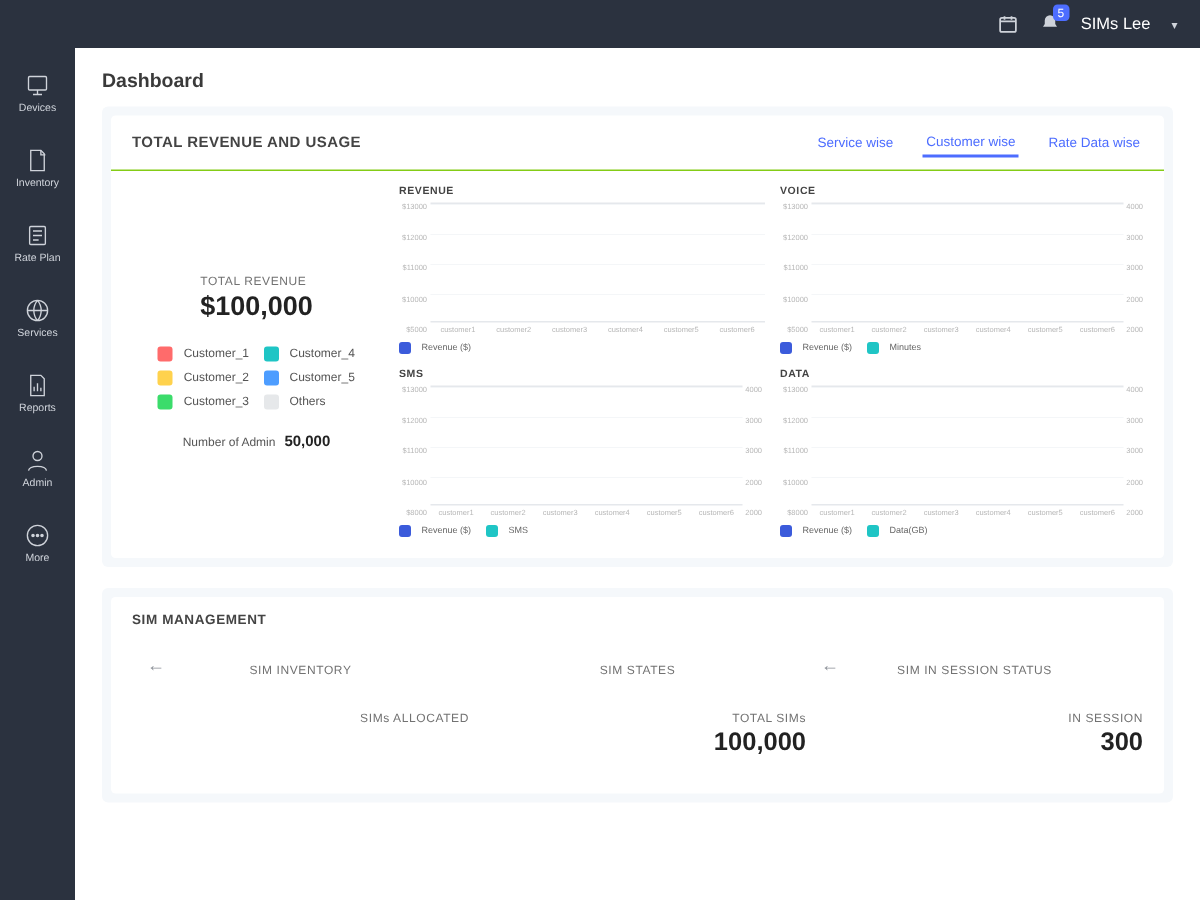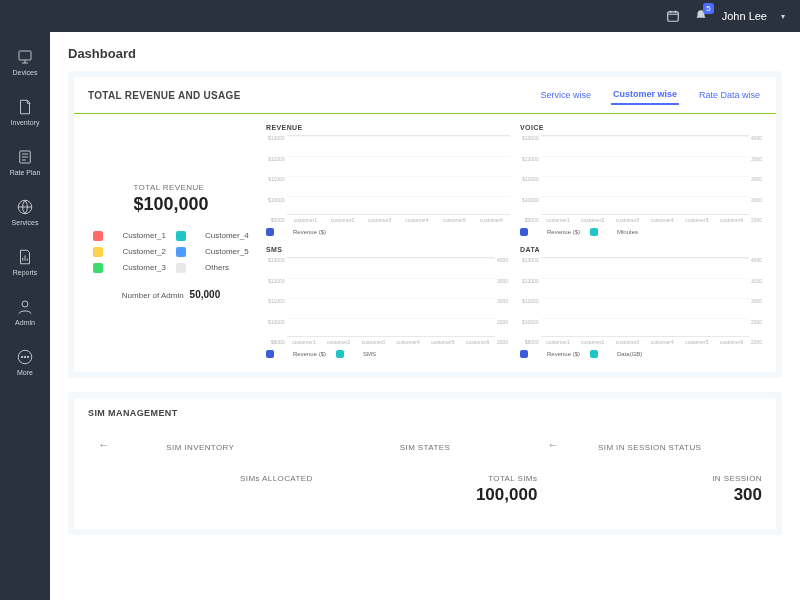--- a/index.html
+++ b/index.html
@@ -11,28 +11,28 @@
 .sidebar{width:50px;background:#2b323f;color:#cfd3da;display:flex;flex-direction:column;align-items:center;padding-top:14px;gap:18px}
 .sb-item{display:flex;flex-direction:column;align-items:center;font-size:7px;gap:3px;cursor:pointer;width:100%;padding:2px 0}
 .sb-item svg{width:18px;height:18px;stroke:#cfd3da;fill:none;stroke-width:1.2}
 .main{flex:1;background:#fff;overflow-y:auto;padding:14px 18px}
 .page-title{font-size:13px;font-weight:600;color:#3a3a3a;margin-bottom:10px}
 .card{background:#f5f8fb;border-radius:4px;margin-bottom:14px;padding:6px}
 .card-inner{background:#fff;border-radius:3px}
 .tabs-row{display:flex;align-items:center;padding:8px 14px;border-bottom:1px solid #84cc16;gap:18px}
 .tabs-title{font-size:10px;font-weight:600;letter-spacing:.3px;color:#444;margin-right:auto}
 .tab{font-size:9px;color:#4d6dff;cursor:pointer;padding:4px 2px}
-.tab.active{border-bottom:2px solid #4d6dff;font-weight:700}
+.tab.active{border-bottom:2px solid #4d6dff;font-weight:400}
 .rev-body{display:flex;padding:10px 12px 14px;gap:10px}
 .rev-left{width:170px;display:flex;flex-direction:column;justify-content:center;align-items:center;gap:16px}
 .rev-center{text-align:left}
 .rev-lbl{font-size:8px;letter-spacing:.4px;color:#727272}
 .rev-val{font-size:18px;font-weight:700;color:#222;margin-top:2px}
 .leg-grid{display:grid;grid-template-columns:repeat(2,1fr);gap:6px 10px;font-size:8px;color:#555}
-.leg{display:flex;align-items:center;gap:19px;white-space:nowrap}
+.leg{display:flex;align-items:center;gap:7px;white-space:nowrap}
 .sw{width:10px;height:10px;border-radius:2px}
 .sims-line{font-size:8px;color:#555;display:flex;gap:6px;align-items:baseline}
 .sims-num{font-size:10px;font-weight:700;color:#222}
 .charts{flex:1;display:grid;grid-template-columns:1fr 1fr;gap:10px}
 .ch{font-size:6px;color:#888}
 .ch-title{font-size:7px;font-weight:700;letter-spacing:.4px;color:#444;margin-bottom:4px}
 .plot{height:80px;border:1px solid #e5e8ec;border-left:0;border-right:0;display:flex;position:relative;background:linear-gradient(#f4f6f8 1px,transparent 1px) 0 0/100% 20px}
 .yaxis{display:flex;flex-direction:column;justify-content:space-between;font-size:5px;color:#b7b7b7;padding:0 2px;text-align:right}
 .yaxis.r{text-align:left}
 .plot-inner{flex:1;display:flex;align-items:flex-end;justify-content:space-around;padding:0 2px}
@@ -60,21 +60,21 @@
         <rect x="3" y="5" width="18" height="16" rx="2"></rect>
         <path d="M3 9h18M8 3v4M16 3v4"></path>
       </svg>
   </span>
   <span class="top-icon">
     <svg width="14" height="14" viewBox="0 0 24 24" fill="#cfd3da">
         <path d="M12 2a6 6 0 0 0-6 6v4l-2 3h16l-2-3V8a6 6 0 0 0-6-6z"></path>
       </svg>
     <span class="badge">5</span>
   </span>
-  <span>John Lee</span>
+  <span>SIMs Lee</span>
   <span class="dd-caret">▾</span>
 </div>
 
 <div class="shell">
   <div class="sidebar">
     <div class="sb-item">
       <svg viewBox="0 0 24 24">
           <rect x="4" y="4" width="16" height="12" rx="1"></rect>
           <path d="M8 20h8M12 16v4"></path>
         </svg>

